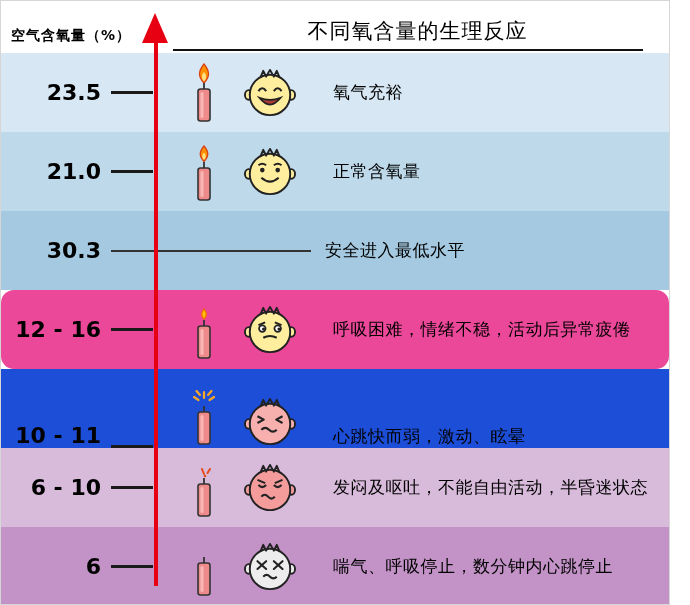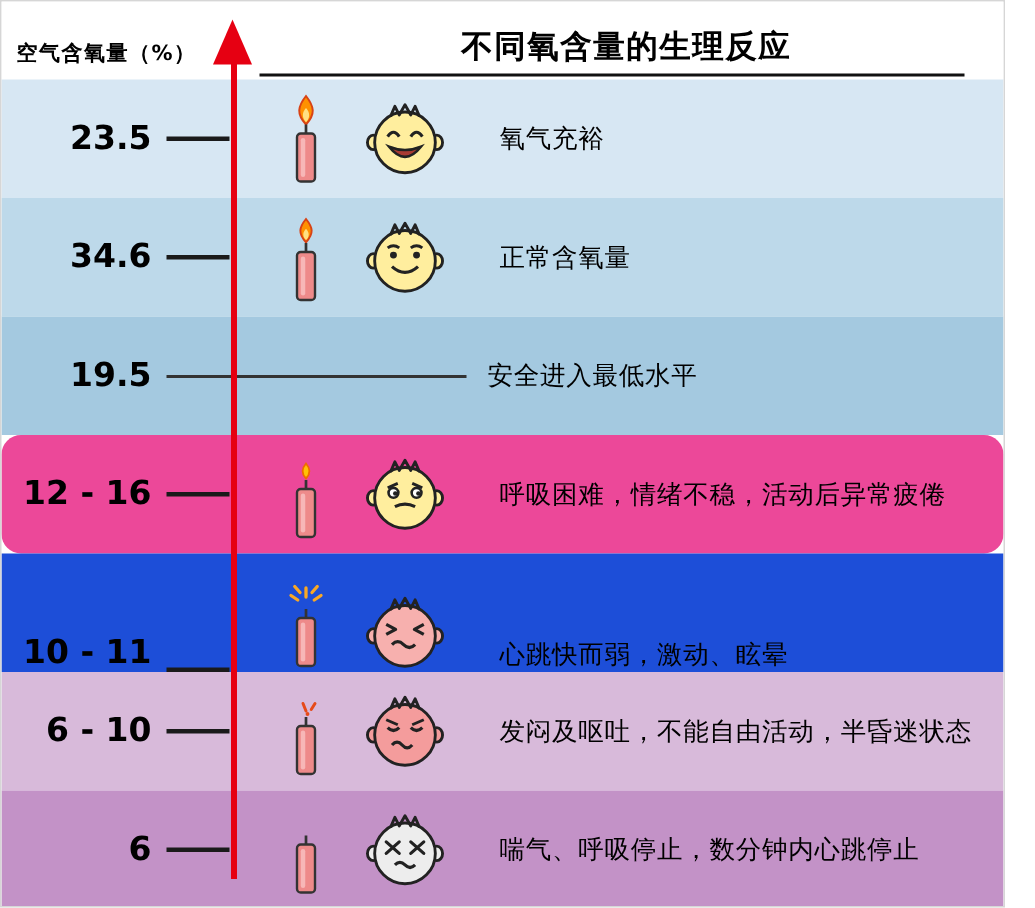--- a/index.html
+++ b/index.html
@@ -21,21 +21,21 @@
     background:#fff;
   }
   .axis-label {
     position:absolute; left:10px; top:26px;
     font-size:14px; font-weight:bold; color:#000;
     letter-spacing:1px;
   }
   .title {
     position:absolute; left:175px; right:10px; top:16px;
     text-align:center;
-    font-size:21px; font-weight:bold; color:#000;
+    font-size:21px; font-weight:normal; color:#000;
     letter-spacing:1px;
   }
   .header-rule {
     position:absolute; left:172px; right:26px; bottom:2px;
     height:2px; background:#111;
   }
   
   .arrow-head {
     position:absolute; left:141px; top:12px;
     width:0; height:0;
@@ -124,21 +124,21 @@
           <path d="M18 11 L21 4 L24 10 L28 3 L32 10 L35 4 L38 11" fill="none" stroke="#222" stroke-width="2" stroke-linejoin="round"></path>
           <path d="M16 25 Q20 19 24 25" stroke="#222" stroke-width="2.2" fill="none"></path>
           <path d="M32 25 Q36 19 40 25" stroke="#222" stroke-width="2.2" fill="none"></path>
           <path d="M17 32 Q28 46 39 32 Q28 36.5 17 32 Z" fill="#a93b33" stroke="#222" stroke-width="1.8"></path>
         </svg>
       </div>
       <div class="desc">氧气充裕</div>
     </div>
 
     <div class="row" style="background-color: rgb(189, 217, 234);">
-      <div class="value">34.6</div>
+      <div class="value">21.0</div>
       <div class="tick"></div>
       <div class="candle-cell">
         <svg width="30" height="64" viewBox="0 0 30 64">
           <path d="M15 6 C19.5 11.5 20.5 15.5 15 21.5 C9.5 15.5 10.5 11.5 15 6 Z" fill="#ff9100" stroke="#d84315" stroke-width="1.3"></path>
           <path d="M15 12.5 C17.4 15 17.4 17.8 15 20 C12.6 17.8 12.6 15 15 12.5 Z" fill="#ffe082"></path>
           <line x1="15" y1="28" x2="15" y2="22" stroke="#333" stroke-width="1.8"></line>
           <rect x="9" y="28" width="12" height="32" rx="2.5" fill="#ee8a8a" stroke="#333" stroke-width="1.6"></rect>
           <rect x="11.5" y="31" width="3" height="26" rx="1.5" fill="#f7b7b7"></rect>
         </svg>
       </div>
@@ -152,21 +152,21 @@
           <path d="M32 20 Q36 17 40 20" stroke="#222" stroke-width="2" fill="none"></path>
           <circle cx="20" cy="25" r="2.4" fill="#222"></circle>
           <circle cx="36" cy="25" r="2.4" fill="#222"></circle>
           <path d="M19 33 Q28 41 37 33" stroke="#222" stroke-width="2.2" fill="none"></path>
         </svg>
       </div>
       <div class="desc">正常含氧量</div>
     </div>
 
     <div class="row" style="background-color: rgb(164, 201, 224);">
-      <div class="value">19.5</div>
+      <div class="value">30.3</div>
       <div class="rule-line"></div>
       <div class="desc desc-after-line">安全进入最低水平</div>
     </div>
 
     <div class="row" style="background-color: #ec4899; border-radius: 13px;">
       <div class="value">12 - 16</div>
       <div class="tick"></div>
       <div class="candle-cell">
         <svg width="30" height="64" viewBox="0 0 30 64">
           <path d="M15 11 C18 14.5 18.5 17.5 15 21 C11.5 17.5 12 14.5 15 11 Z" fill="#ffc107" stroke="#ef6c00" stroke-width="1.2"></path>

